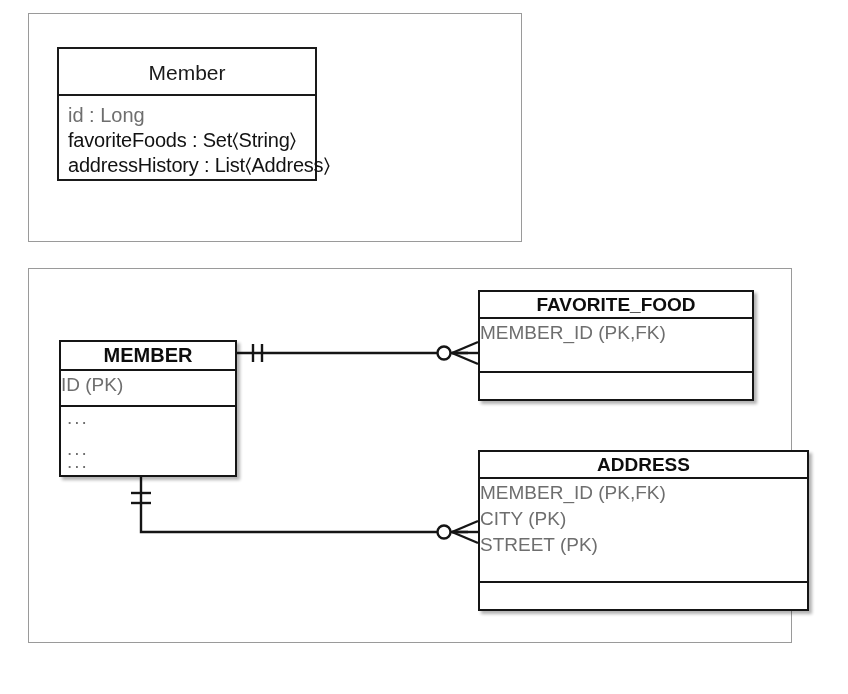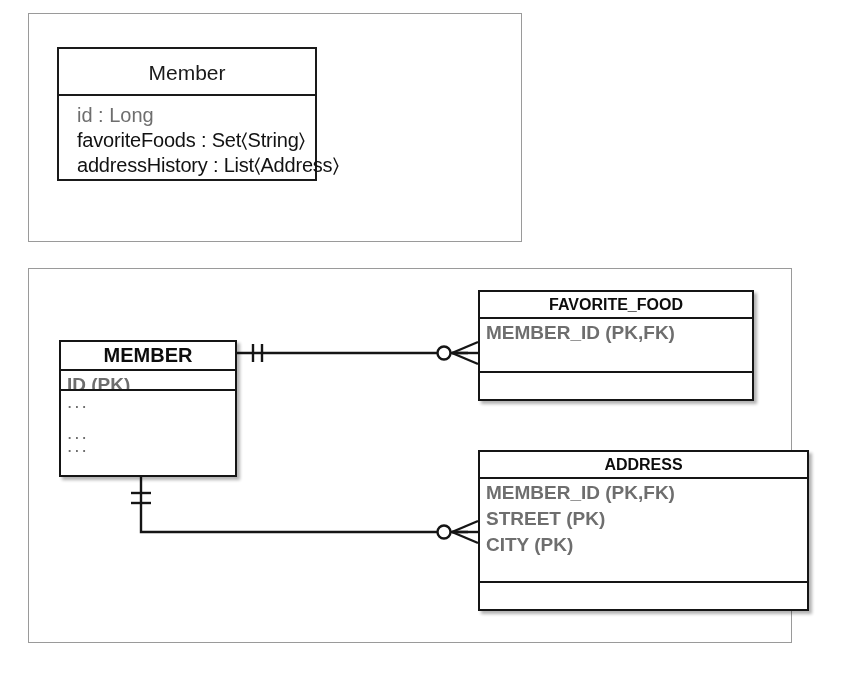--- a/index.html
+++ b/index.html
@@ -40,21 +40,21 @@
     height: 47px;
     line-height: 47px;
     text-align: center;
     font-size: 21px;
     color: #1a1a1a;
     border-bottom: 2px solid #1a1a1a;
     box-sizing: border-box;
     white-space: nowrap;
   }
   .uml-attrs {
-    padding: 7px 0 0 18px;
+    padding: 7px 0 0 9px;
     box-sizing: border-box;
   }
   .uml-attr {
     font-size: 20px;
     line-height: 25px;
     white-space: nowrap;
   }
   .uml-attr.muted { color: #6e6e6e; font-weight: normal; }
   .uml-attr.strong { color: #121212; font-weight: normal; letter-spacing: -0.2px; }
 
@@ -62,50 +62,48 @@
   .er-table {
     position: absolute;
     background: #ffffff;
     border: 2px solid #151515;
     box-sizing: border-box;
     box-shadow: 3px 3px 3px rgba(0,0,0,0.30);
     z-index: 3;
   }
   .er-head {
     text-align: center;
-    font-size: 16px;
+    font-size: 19px;
     font-weight: bold;
     color: #0d0d0d;
     border-bottom: 2px solid #151515;
     box-sizing: border-box;
     white-space: nowrap;
     overflow: hidden;
   }
   .er-keys {
     border-bottom: 2px solid #151515;
     box-sizing: border-box;
-    padding-left: 6px;
-    overflow: hidden;
-    font-weight: bold;
+    overflow: hidden;
   }
   .er-body {
     box-sizing: border-box;
     overflow: hidden;
     padding-left: 6px;
   }
   .er-row {
     font-size: 19px;
     color: #6e6e6e;
     white-space: nowrap;
   }
 
   
   #tbl-member { left: 59px; top: 340px; width: 178px; height: 137px; }
   #tbl-member .er-head  { height: 29px; line-height: 27px; font-size: 20px; }
-  #tbl-member .er-keys  { height: 20px; }
+  #tbl-member .er-keys  { height: 36px; }
   #tbl-member .er-keys .er-row { line-height: 27px; font-size: 19px; }
   #tbl-member .er-body  { height: 73px; padding-top: 4px; }
   #tbl-member .er-body .er-row { line-height: 13px; font-size: 19px; letter-spacing: 2px; }
   #tbl-member .er-body .er-row.gap { margin-top: 18px; }
 
   
   #tbl-favorite-food { left: 478px; top: 290px; width: 276px; height: 111px; }
   #tbl-favorite-food .er-head { height: 27px; line-height: 25px; }
   #tbl-favorite-food .er-keys { height: 54px; padding-top: 1px; }
   #tbl-favorite-food .er-keys .er-row { line-height: 26px; }
@@ -194,17 +192,17 @@
   <div class="er-keys">
     <div class="er-row">MEMBER_ID (PK,FK)</div>
   </div>
   <div class="er-body"></div>
 </div>
 
 <div class="er-table" id="tbl-address">
   <div class="er-head">ADDRESS</div>
   <div class="er-keys">
     <div class="er-row">MEMBER_ID (PK,FK)</div>
+    <div class="er-row">CITY (PK)</div>
     <div class="er-row">STREET (PK)</div>
-    <div class="er-row">CITY (PK)</div>
   </div>
   <div class="er-body"></div>
 </div>
 
 </body></html>

